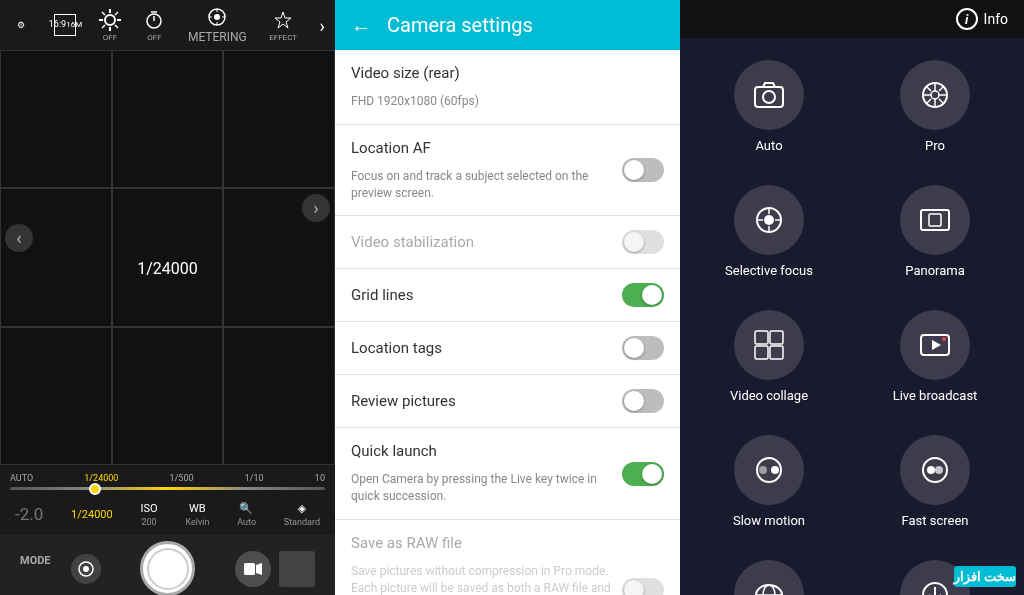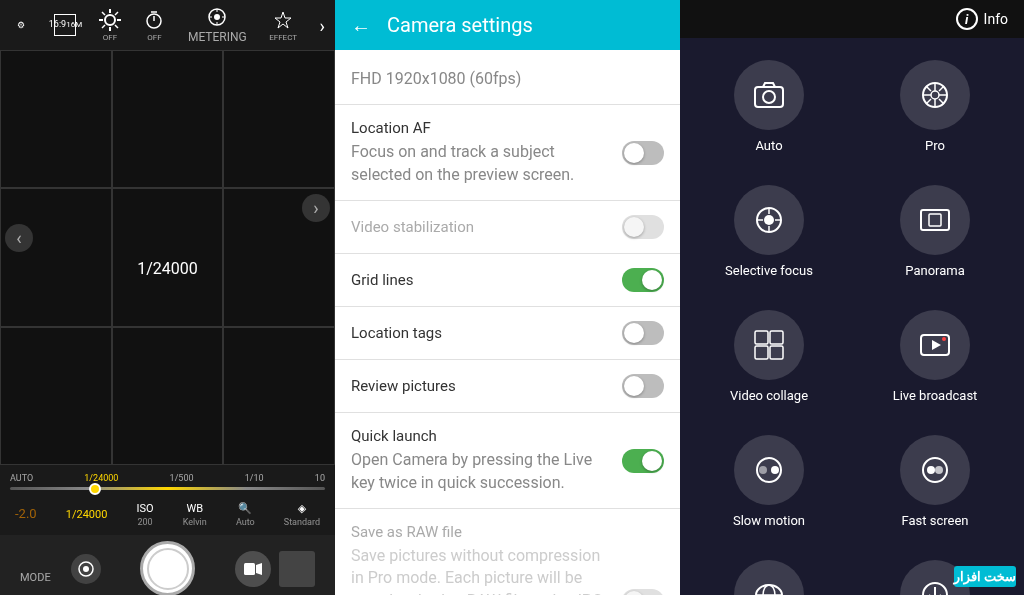--- a/index.html
+++ b/index.html
@@ -237,23 +237,23 @@
       background: #fff;
     }
     .settings-item-info { flex: 1; }
     .settings-item-title {
       font-size: 15px;
       color: #333;
       font-weight: 400;
     }
     .settings-item-title.disabled { color: #aaa; }
     .settings-item-sub {
-      font-size: 16px;
+      font-size: 12px;
       color: #888;
-      margin-top: 4px;
+      margin-top: 11px;
       line-height: 1.4;
     }
     .settings-item-sub.disabled { color: #ccc; }
 
     
     .toggle {
       width: 42px;
       height: 24px;
       border-radius: 12px;
       position: relative;
@@ -443,21 +443,21 @@
       <span>1/500</span>
       <span>1/10</span>
       <span>10</span>
     </div>
     <div class="scale-bar">
       <div class="scale-dot"></div>
     </div>
 
     <div class="camera-controls">
       <div class="ctrl-item">
-        <span style="color:#a16207;font-size:13px;">-2.0</span>
+        <span style="color:#737373;font-size:17px;">-2.0</span>
         <span style="color:rgba(255,255,255,0.5);font-size:9px;"></span>
       </div>
       <div class="ctrl-item">
         <span style="color:#ffd700;">1/24000</span>
       </div>
       <div class="ctrl-item">
         <span>ISO</span>
         <span style="color:rgba(255,255,255,0.5);">200</span>
       </div>
       <div class="ctrl-item">
@@ -468,21 +468,21 @@
         <span>🔍</span>
         <span style="color:rgba(255,255,255,0.5);">Auto</span>
       </div>
       <div class="ctrl-item">
         <span>◈</span>
         <span style="color:rgba(255,255,255,0.5);">Standard</span>
       </div>
     </div>
 
     <div class="camera-bottom-bar">
-      <div style="display:flex;align-items:flex-end;gap:20px;">
+      <div style="display:flex;align-items:flex-start;gap:20px;font-weight:bold;">
         <span class="mode-label">MODE</span>
         <div class="mode-icon">
           <svg width="18" height="18" viewBox="0 0 18 18">
               <circle cx="9" cy="9" r="7" stroke="white" stroke-width="1.5" fill="none"></circle>
               <circle cx="9" cy="9" r="3" fill="white"></circle>
             </svg>
         </div>
       </div>
       <div class="shutter-btn">
         <div class="shutter-inner"></div>
@@ -502,20 +502,21 @@
 
 <div class="settings-panel">
   <div class="settings-header">
     <div class="back-arrow">←</div>
     <div class="settings-title">Camera settings</div>
   </div>
 
   <div class="settings-list" id="settings-list">
   <div class="settings-item">
         <div class="settings-item-info">
+          <div class="settings-item-title">Video size (rear)</div>
           <div class="settings-item-sub">FHD 1920x1080 (60fps)</div>
         </div>
       </div>
       <div class="settings-item">
         <div class="settings-item-info">
           <div class="settings-item-title">Location AF</div>
           <div class="settings-item-sub">Focus on and track a subject selected on the preview screen.</div>
         </div>
         <div class="toggle off">
           <div class="toggle-thumb"></div>

